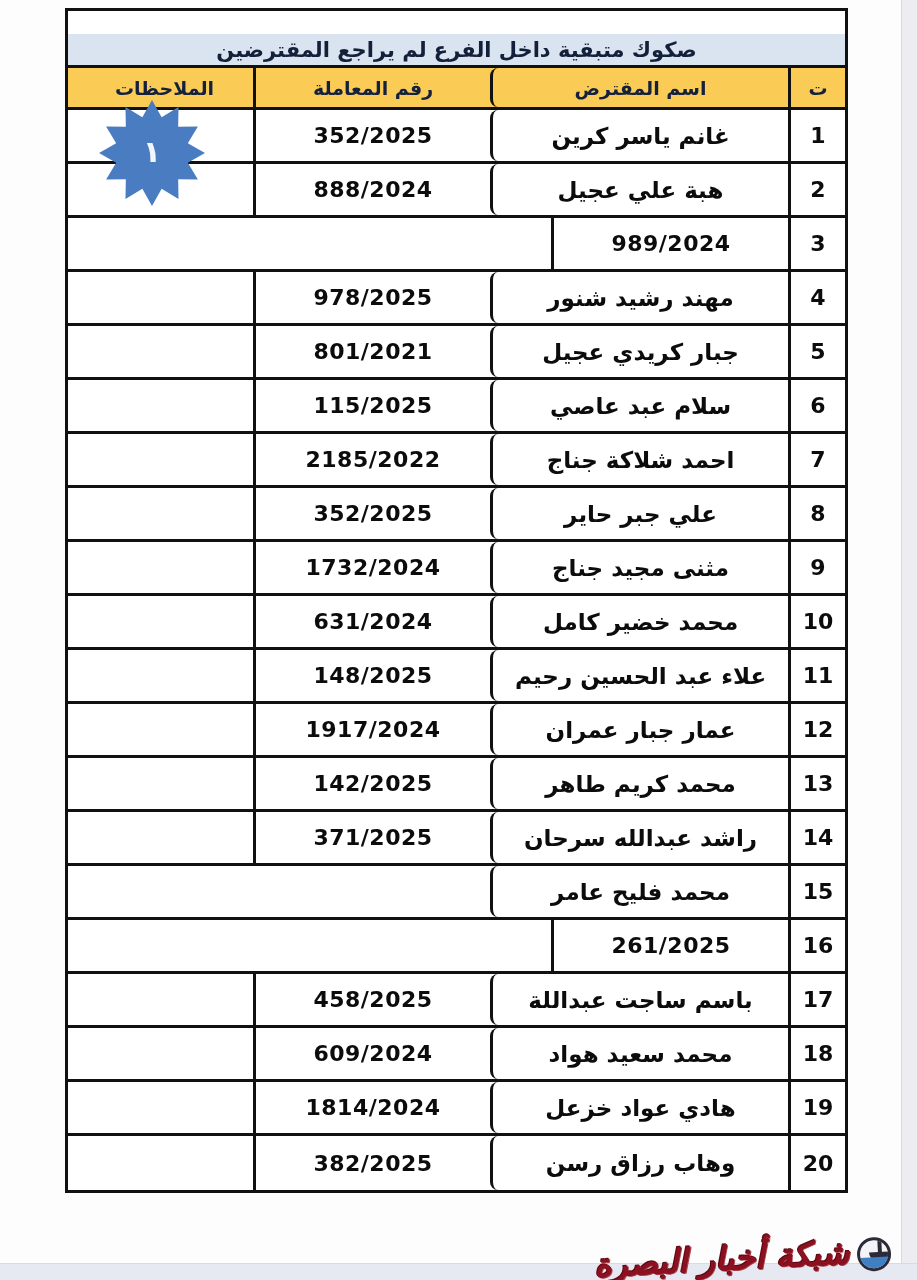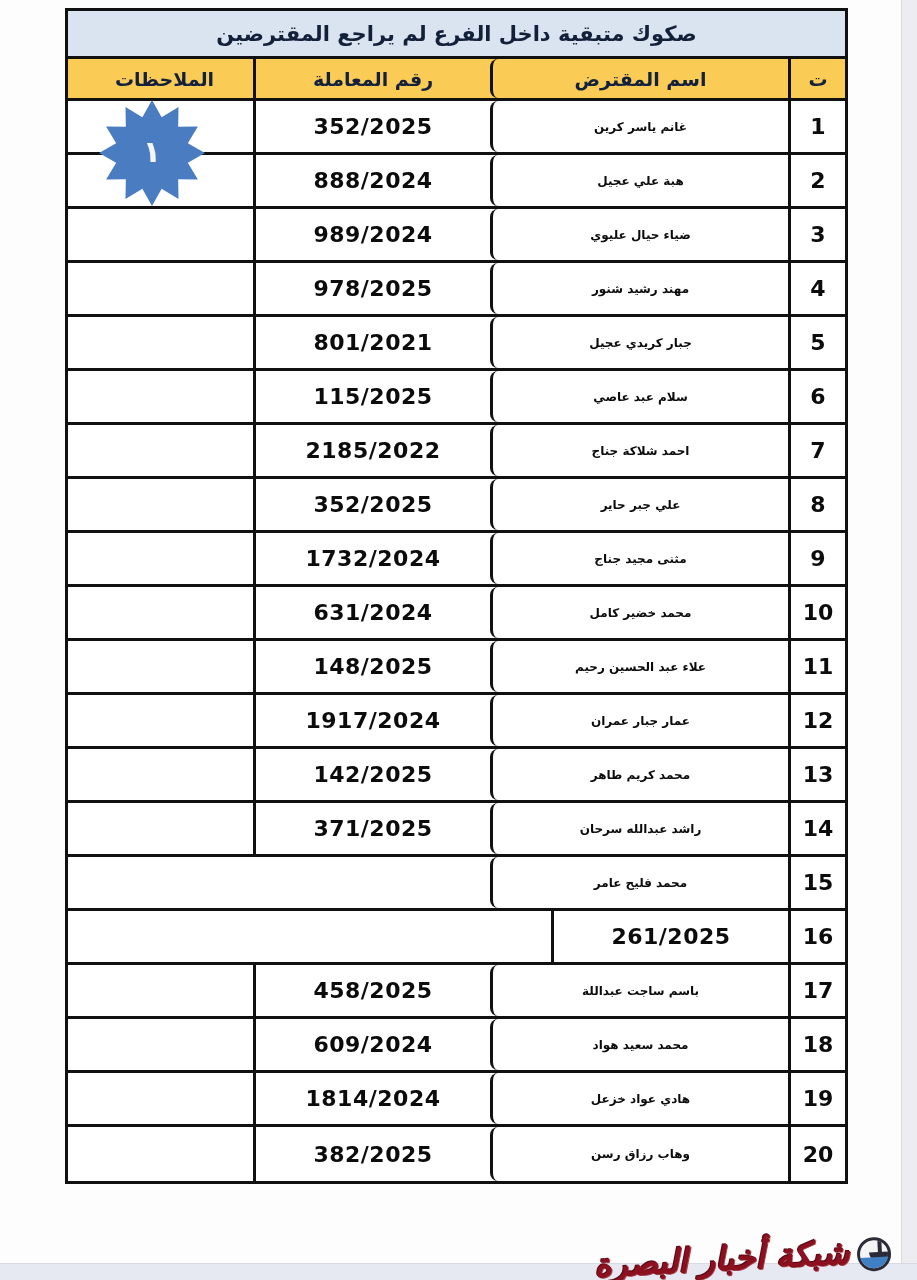--- a/index.html
+++ b/index.html
@@ -28,25 +28,25 @@
     background: #e7e9f2; border-top: 1px solid #d9dbe4;
   }
 
   
   .tbl {
     position: absolute; left: 65px; top: 8px; width: 783px;
     border: 3px solid var(--border);
     background: #ffffff;
   }
   .title-row {
-    height: 48px;
+    height: 34px;
     background: var(--title_bg);
     border-bottom: 3px solid var(--border);
     display: flex; align-items: center; justify-content: center;
-    font-weight: 700; font-size: 21px; color: #13203a;
+    font-weight: 700; font-size: 21px; color: #13203a; margin-top: 23px;
   }
   .header-row {
     height: 42px;
     background: var(--header_bg);
     border-bottom: 3px solid var(--border);
     display: flex;
     font-weight: 700; font-size: 19px; color: #14213d;
   }
   .data-row {
     height: 54px;
@@ -59,21 +59,21 @@
     display: flex; align-items: center; justify-content: center;
     border-left: 3px solid var(--border);
     overflow: hidden;
   }
   .cell:last-child { border-left: none; margin-left: 8px; }
   .c-index  { width: 57px;  flex: 0 0 auto; }
   .c-name   { width: 298px; flex: 0 0 auto; border-radius: 8px; }
   .c-number { width: 237px; flex: 0 0 auto; }
   .c-notes  { flex: 1 1 auto; }
   .data-row .c-index  { font-weight: 700; font-size: 22px; color: #0c0c0c; }
-  .data-row .c-name   { font-weight: 700; font-size: 12px; color: #0c0c0c; }
+  .data-row .c-name   { font-weight: 700; font-size: 23px; color: #0c0c0c; }
   .data-row .c-number { font-weight: 700; font-size: 22px; color: #0c0c0c; letter-spacing: 0.5px; }
 
   
   .star-badge {
     position: absolute; left: 99px; top: 100px;
     width: 106px; height: 106px;
     z-index: 5;
   }
   .star-badge svg { width: 100%; height: 100%; display: block; }
   .star-badge .num {
@@ -147,21 +147,20 @@
       <div class="cell c-notes"></div>
     </div>
         <div class="data-row">
       <div class="cell c-index">2</div>
       <div class="cell c-name">هبة علي عجيل</div>
       <div class="cell c-number" dir="ltr">888/2024</div>
       <div class="cell c-notes"></div>
     </div>
         <div class="data-row">
       <div class="cell c-index">3</div>
-      <div class="cell c-name">ضياء حيال عليوي</div>
       <div class="cell c-number" dir="ltr">989/2024</div>
       <div class="cell c-notes"></div>
     </div>
         <div class="data-row">
       <div class="cell c-index">4</div>
       <div class="cell c-name">مهند رشيد شنور</div>
       <div class="cell c-number" dir="ltr">978/2025</div>
       <div class="cell c-notes"></div>
     </div>
         <div class="data-row">

